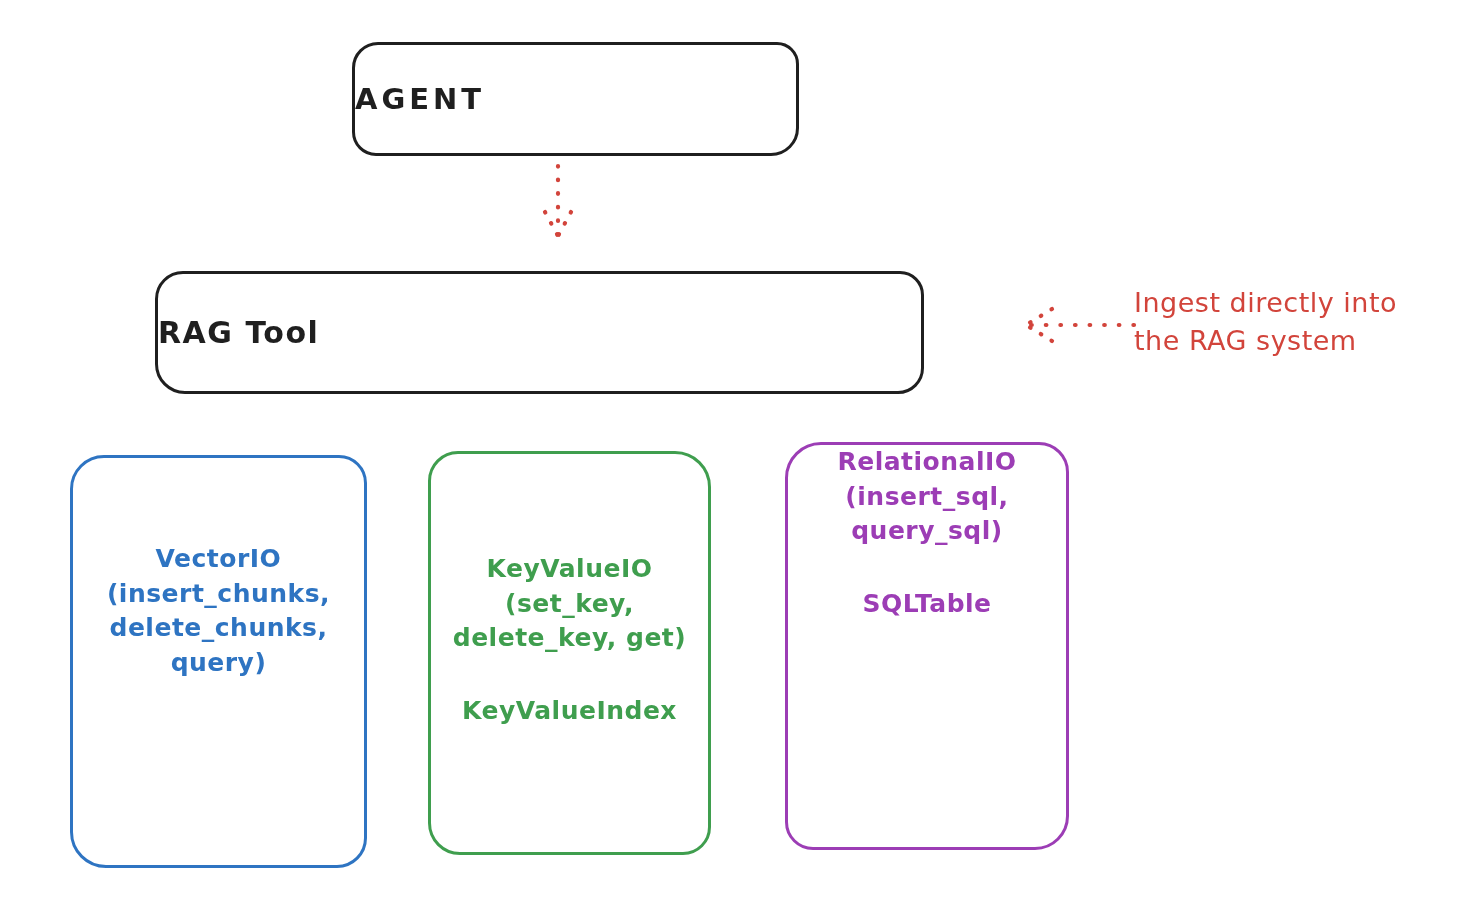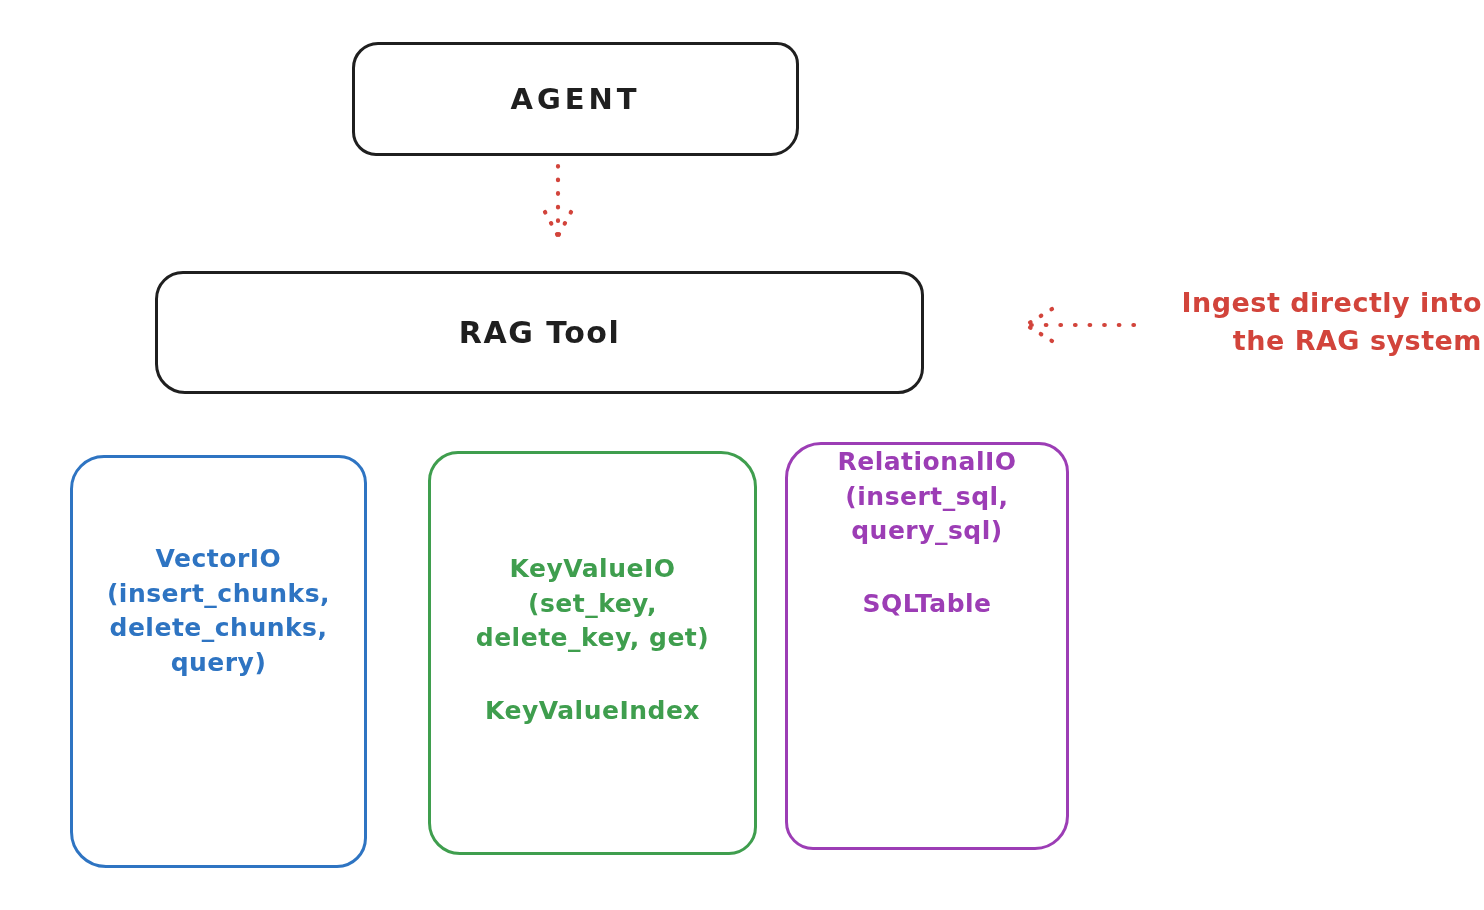--- a/index.html
+++ b/index.html
@@ -9,21 +9,21 @@
     width: 1484px; height: 910px;
     position: relative; overflow: hidden;
   }
   .canvas {
     position: absolute; left: 0; top: 0;
     width: 1484px; height: 910px; background: #ffffff;
   }
   .node {
     position: absolute;
     background: #ffffff;
-    display: flex; align-items: center; justify-content: center;
+    display: flex; align-items: center; 
     text-align: center;
   }
   .node-label {
     font-weight: 700;
     color: #1f1f1f;
   }
   
   .agent-box {
     left: 352px; top: 42px; width: 447px; height: 114px;
     border: 3.6px solid #1f1f1f;
@@ -41,35 +41,35 @@
   .card {
     position: absolute;
     background: #ffffff;
     border-style: solid;
     border-width: 3.4px;
     display: flex; flex-direction: column; align-items: center;
     text-align: center;
   }
   .card-blue   { left: 70px;  top: 455px; width: 297px; height: 413px;
                  border-radius: 34px 28px 30px 36px; padding-top: 84px; }
-  .card-green  { left: 428px; top: 451px; width: 329px; height: 404px;
+  .card-green  { left: 428px; top: 451px; width: 283px; height: 404px;
                  border-radius: 30px 36px 28px 32px; padding-top: 98px; align-items: center; }
   .card-purple { left: 785px; top: 442px; width: 284px; height: 408px;
                  border-radius: 36px 30px 34px 28px; }
   .card-text {
     font-size: 25px; font-weight: 700; line-height: 1.38;
     white-space: pre-line; letter-spacing: 0.5px;
   }
   .card-index { margin-top: 38px; }
 
   
   .annotation {
     position: absolute; left: 1134px; top: 284px; width: 348px;
-    font-size: 27px; font-weight: 700; line-height: 1.4;
-    text-align: right; white-space: pre-line; letter-spacing: 0.5px;
+    font-size: 27px; font-weight: 400; line-height: 1.4;
+    text-align: left; white-space: pre-line; letter-spacing: 0.5px;
   }
 
   .arrow { position: absolute; }
   .arrow svg { display: block; }
 </style>
 </head>
 <body>
 
 <div class="canvas">
 

